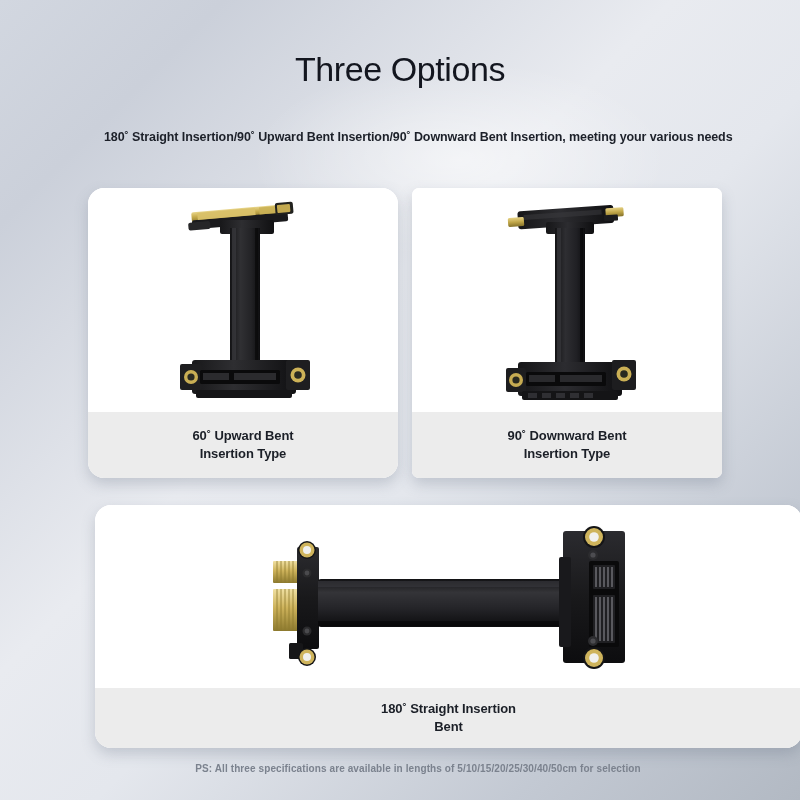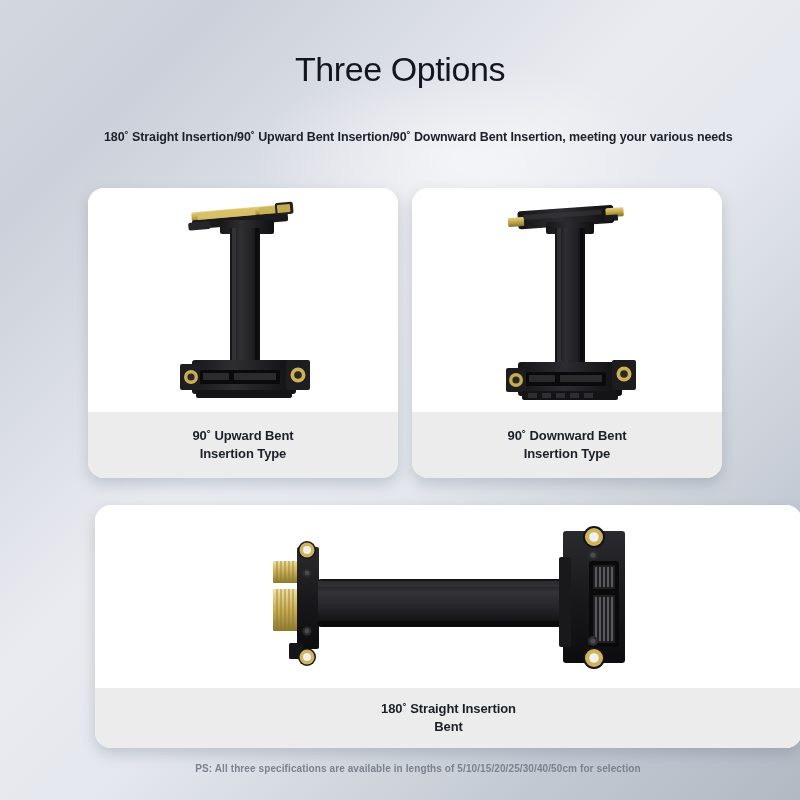--- a/index.html
+++ b/index.html
@@ -72,21 +72,21 @@
     font-weight: bold;
     color: #1b1f27;
     line-height: 1.35;
     display: flex;
     align-items: center;
     justify-content: center;
     letter-spacing: -0.1px;
   }
 
   #card-up    { left: 88px;  top: 188px; width: 310px; height: 290px; }
-  #card-down  { left: 412px; top: 188px; width: 310px; height: 290px; }
+  #card-down  { left: 412px; top: 188px; width: 310px; height: 290px; border-radius: 7px; }
   #card-strt  { left: 95px;  top: 505px; width: 707px; height: 243px; }
 
   #card-up   .card-caption,
   #card-down .card-caption { height: 66px; }
   #card-strt .card-caption { height: 60px; }
 
   .footer-note {
     position: absolute;
     left: 0; right: 0;
     top: 763px;
@@ -165,21 +165,21 @@
         <rect x="32" y="176" width="80" height="14" rx="1.5" fill="#0a0a0b"></rect>
         <rect x="35" y="179" width="26" height="7" fill="#2b2b2e"></rect>
         <rect x="66" y="179" width="42" height="7" fill="#2b2b2e"></rect>
 
         <rect x="28" y="196" width="96" height="8" rx="2" fill="#151517"></rect>
       </g>
     </svg>
   </div>
   <div class="card-caption">
     <span>
-      <span>90˚ Upward Bent</span><br>
+      <span>60˚ Upward Bent</span><br>
       <span>Insertion Type</span>
     </span>
   </div>
 </div>
 
 <div class="card" id="card-down">
   <div class="card-photo">
     <svg class="product" id="prod-down" width="150" height="218" viewBox="0 0 150 218">
       <defs>
         <linearGradient id="goldB" x1="0" y1="0" x2="0" y2="1">

